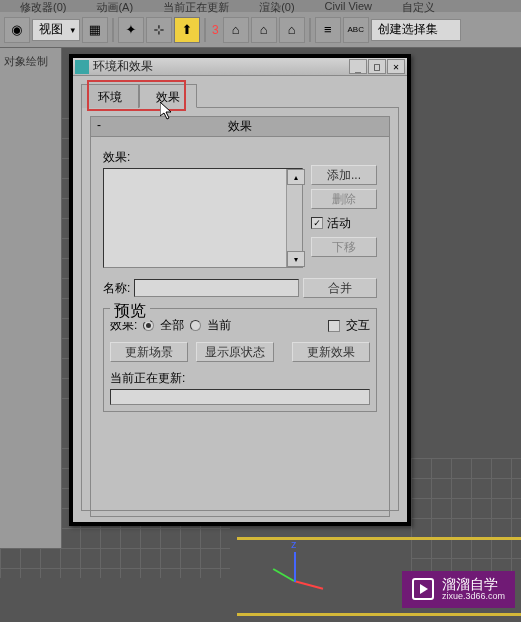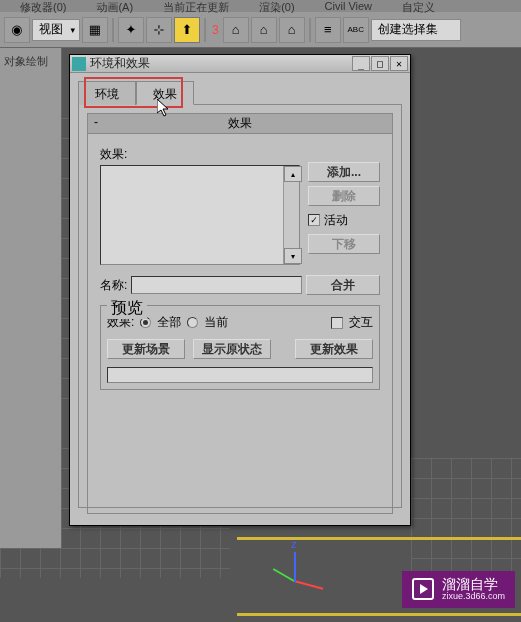--- a/index.html
+++ b/index.html
@@ -112,21 +112,21 @@
     .grid-br { right: 0; top: 410px; width: 110px; height: 120px; }
     
     
     .dialog {
       position: absolute;
       left: 69px;
       top: 54px;
       width: 342px;
       height: 472px;
       background: #c0c0c0;
-      border: 1px solid #000000;
+      border: 4px solid #000000;
       box-shadow: 2px 2px 4px rgba(0,0,0,0.4);
     }
     .title-bar {
       height: 18px;
       background: linear-gradient(#d4d4d4, #b8b8b8);
       display: flex;
       align-items: center;
       padding: 0 2px;
       border-bottom: 1px solid #888;
     }
@@ -294,21 +294,20 @@
     }
     .btn {
       height: 20px;
       background: #c8c8c8;
       border: 1px outset #ddd;
       font-size: 12px;
       display: flex;
       align-items: center;
       justify-content: center;
       color: #333;
-      font-weight: bold;
     }
     .btn.disabled {
       color: #888;
     }
     .checkbox-row {
       display: flex;
       align-items: center;
       gap: 4px;
       font-size: 12px;
       height: 20px;
@@ -609,20 +608,21 @@
           </div>
 
           <div class="btn-row">
             <div class="btn">更新场景</div>
             <div class="btn">显示原状态</div>
             <div style="flex:1"></div>
             <div class="btn">更新效果</div>
           </div>
 
           <div class="status-row">
+            <div>当前正在更新:</div>
             <div class="status-bar"></div>
           </div>
         </div>
       </div>
     </div>
   </div>
 </div>
 
 <div class="axis">
   <div class="axis-y"></div>

